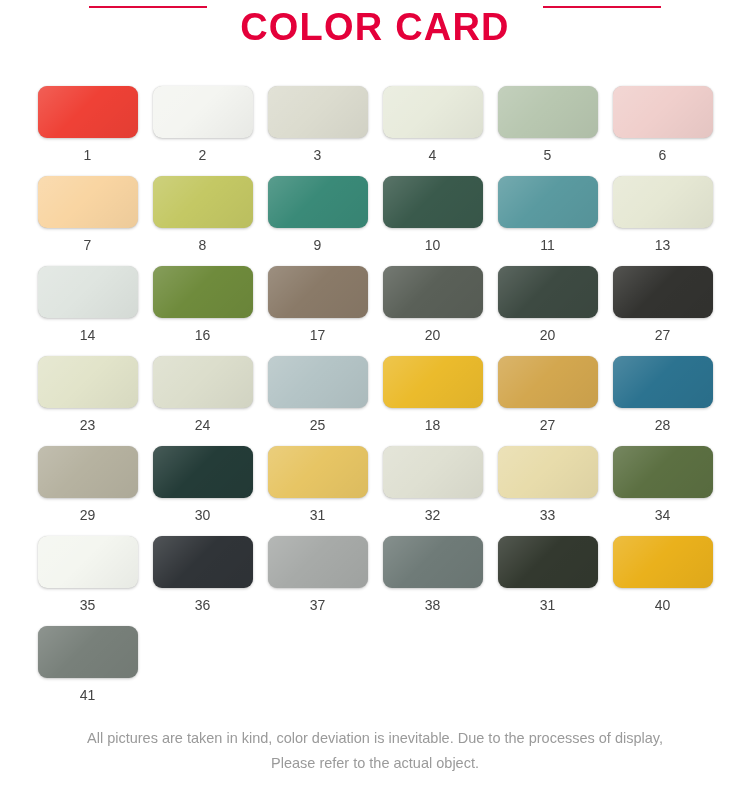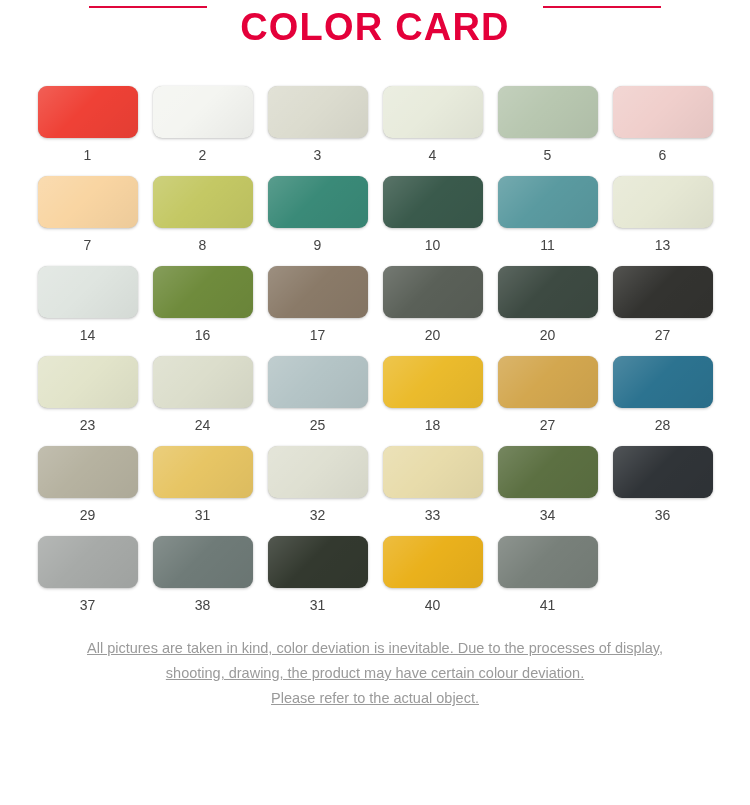--- a/index.html
+++ b/index.html
@@ -86,21 +86,20 @@
 
   
   .footer {
     width: 700px;
     margin: 10px auto 2px auto;
     text-align: center;
     color: #9a9a9a;
     font-size: 14.5px;
     line-height: 25px;
     font-family: "Liberation Sans", sans-serif;
-    text-decoration: underline;
   }
   .footer div {
     white-space: nowrap;
   }
 </style>
 </head>
 <body>
 
 <div class="page">
 
@@ -205,36 +204,44 @@
       </div>
       <div class="cell">
         <div class="chip" style="background: rgb(44, 115, 144);"></div>
         <div class="chip-label">28</div>
       </div>
       <div class="cell">
         <div class="chip" style="background: rgb(182, 178, 160);"></div>
         <div class="chip-label">29</div>
       </div>
       <div class="cell">
+        <div class="chip" style="background: rgb(36, 60, 56);"></div>
+        <div class="chip-label">30</div>
+      </div>
+      <div class="cell">
         <div class="chip" style="background: rgb(231, 197, 100);"></div>
         <div class="chip-label">31</div>
       </div>
       <div class="cell">
         <div class="chip" style="background: rgb(223, 224, 210);"></div>
         <div class="chip-label">32</div>
       </div>
       <div class="cell">
         <div class="chip" style="background: rgb(232, 220, 171);"></div>
         <div class="chip-label">33</div>
       </div>
       <div class="cell">
         <div class="chip" style="background: rgb(92, 112, 66);"></div>
         <div class="chip-label">34</div>
       </div>
       <div class="cell">
+        <div class="chip" style="background: rgb(244, 246, 240);"></div>
+        <div class="chip-label">35</div>
+      </div>
+      <div class="cell">
         <div class="chip" style="background: rgb(48, 52, 56);"></div>
         <div class="chip-label">36</div>
       </div>
       <div class="cell">
         <div class="chip" style="background: rgb(167, 170, 168);"></div>
         <div class="chip-label">37</div>
       </div>
       <div class="cell">
         <div class="chip" style="background: rgb(111, 123, 120);"></div>
         <div class="chip-label">38</div>
@@ -248,17 +255,16 @@
         <div class="chip-label">40</div>
       </div>
       <div class="cell">
         <div class="chip" style="background: rgb(120, 128, 122);"></div>
         <div class="chip-label">41</div>
       </div>
     </div>
 
   <div class="footer">
     <div>All pictures are taken in kind, color deviation is inevitable. Due to the processes of display,</div>
-    <div>shooting, drawing, the product may have certain colour deviation.</div>
     <div>Please refer to the actual object.</div>
   </div>
 
 </div>
 
 </body></html>

